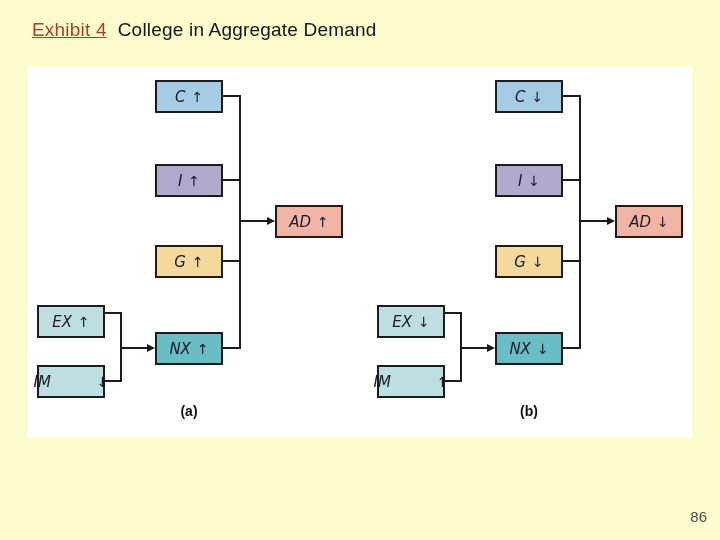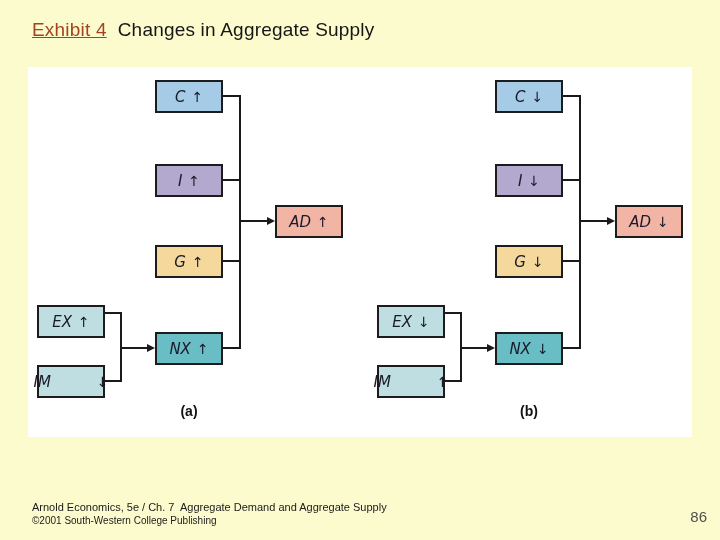--- a/index.html
+++ b/index.html
@@ -59,21 +59,21 @@
   .footer-line1{font-size:11px;white-space:pre;line-height:14px;}
   .footer-line2{font-size:10px;white-space:pre;line-height:13px;}
   .page-number{position:absolute;right:13px;top:508px;font-size:15px;color:#4f4f4f;}
 </style>
 </head>
 <body>
 
 <div class="slide" style="background-color: rgb(252, 251, 206);">
 
   <div class="title">
-    <span class="title-prefix" style="color: rgb(165, 67, 32);">Exhibit 4</span><span class="title-text">Changes in Aggregate Supply</span>
+    <span class="title-prefix" style="color: rgb(165, 67, 32);">Exhibit 4</span><span class="title-text">College in Aggregate Demand</span>
   </div>
 
   <div class="panel" style="background-color: rgb(255, 255, 255);">
 
     <div class="flow flow-a">
       <div class="line trunk" style="background-color: rgb(26, 26, 26);"></div>
       <div class="line stub-c" style="background-color: rgb(26, 26, 26);"></div>
       <div class="line stub-i" style="background-color: rgb(26, 26, 26);"></div>
       <div class="line stub-g" style="background-color: rgb(26, 26, 26);"></div>
       <div class="line stub-nx" style="background-color: rgb(26, 26, 26);"></div>
@@ -157,19 +157,15 @@
       </div>
       <div class="fbox p-ad" style="background-color: rgb(241, 180, 165);">
         <span class="var">AD</span>
           <span class="dir">↓</span>
       </div>
 
       <div class="flow-label">(b)</div>
     </div>
   </div>
 
-  <div class="footer">
-    <div class="footer-line1">Arnold Economics, 5e / Ch. 7  Aggregate Demand and Aggregate Supply</div>
-    <div class="footer-line2">©2001 South-Western College Publishing</div>
-  </div>
 
   <div class="page-number">86</div>
 </div>
 
 </body></html>

